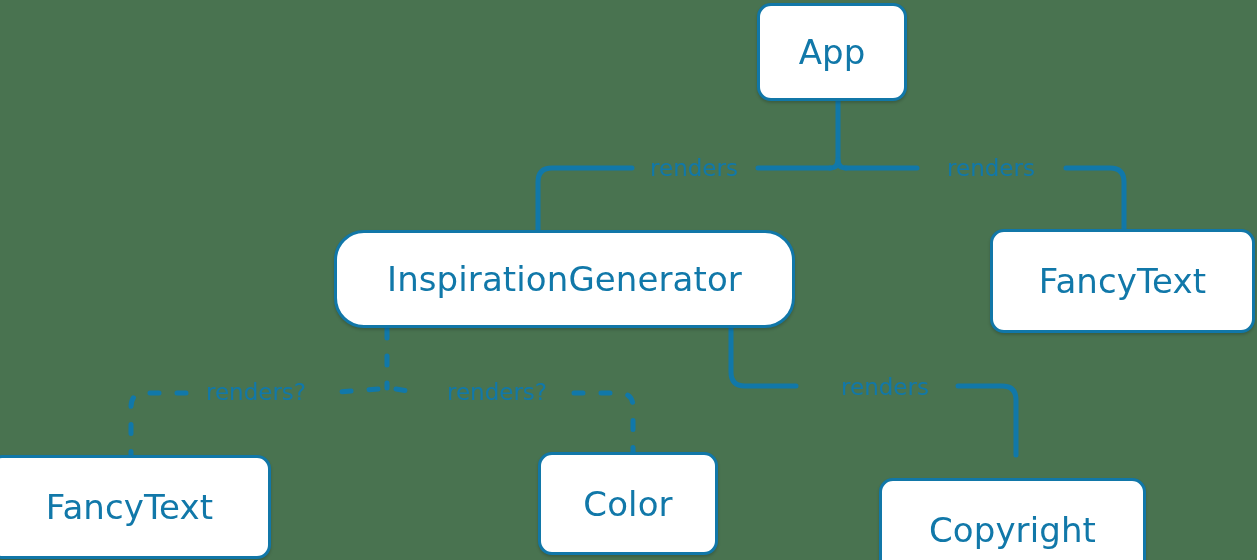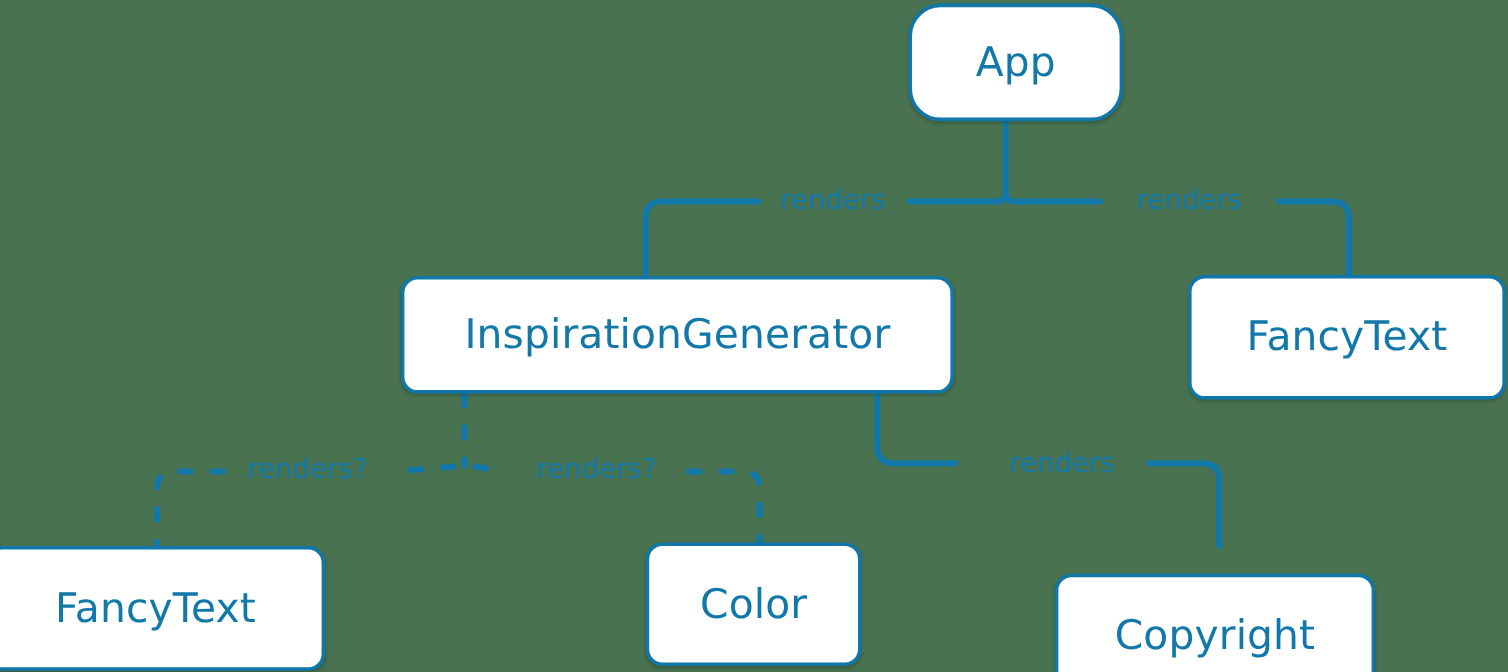--- a/index.html
+++ b/index.html
@@ -46,22 +46,22 @@
   .edge-label {
     position: absolute;
     color: #1178a9;
     font-size: 23px;
     line-height: 1;
     white-space: nowrap;
     transform: translate(-50%, -50%);
   }
 
   
-  #node-app        { left: 757px;  top: 3px;   width: 179px; height: 98px; border-radius: 27px; }
-  #node-inspgen    { left: 334px;  top: 230px; width: 461px; height: 98px; }
+  #node-app        { left: 757px;  top: 3px;   width: 150px; height: 98px; }
+  #node-inspgen    { left: 334px;  top: 230px; width: 461px; height: 98px; border-radius: 30px; }
   #node-fancytext-right { left: 990px; top: 229px; width: 265px; height: 104px; }
   #node-fancytext-bottom{ left: -12px; top: 455px; width: 283px; height: 104px; }
   #node-color      { left: 538px;  top: 452px; width: 180px; height: 103px; }
   #node-copyright  { left: 879px;  top: 478px; width: 267px; height: 104px; }
 </style>
 </head>
 <body>
 
 <div id="diagram">
 

